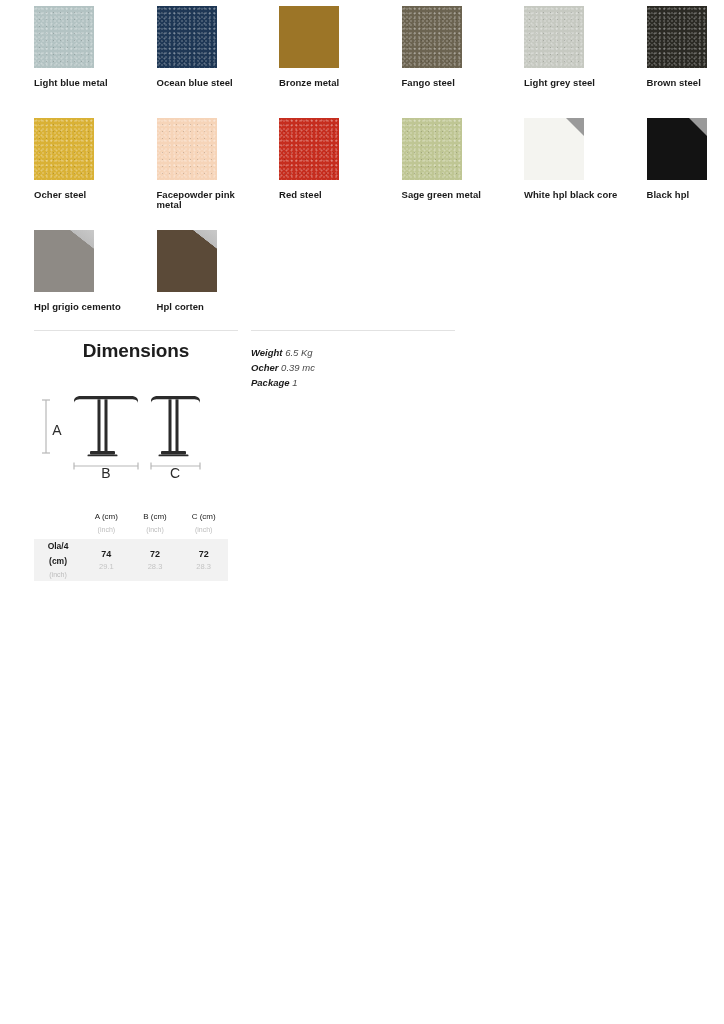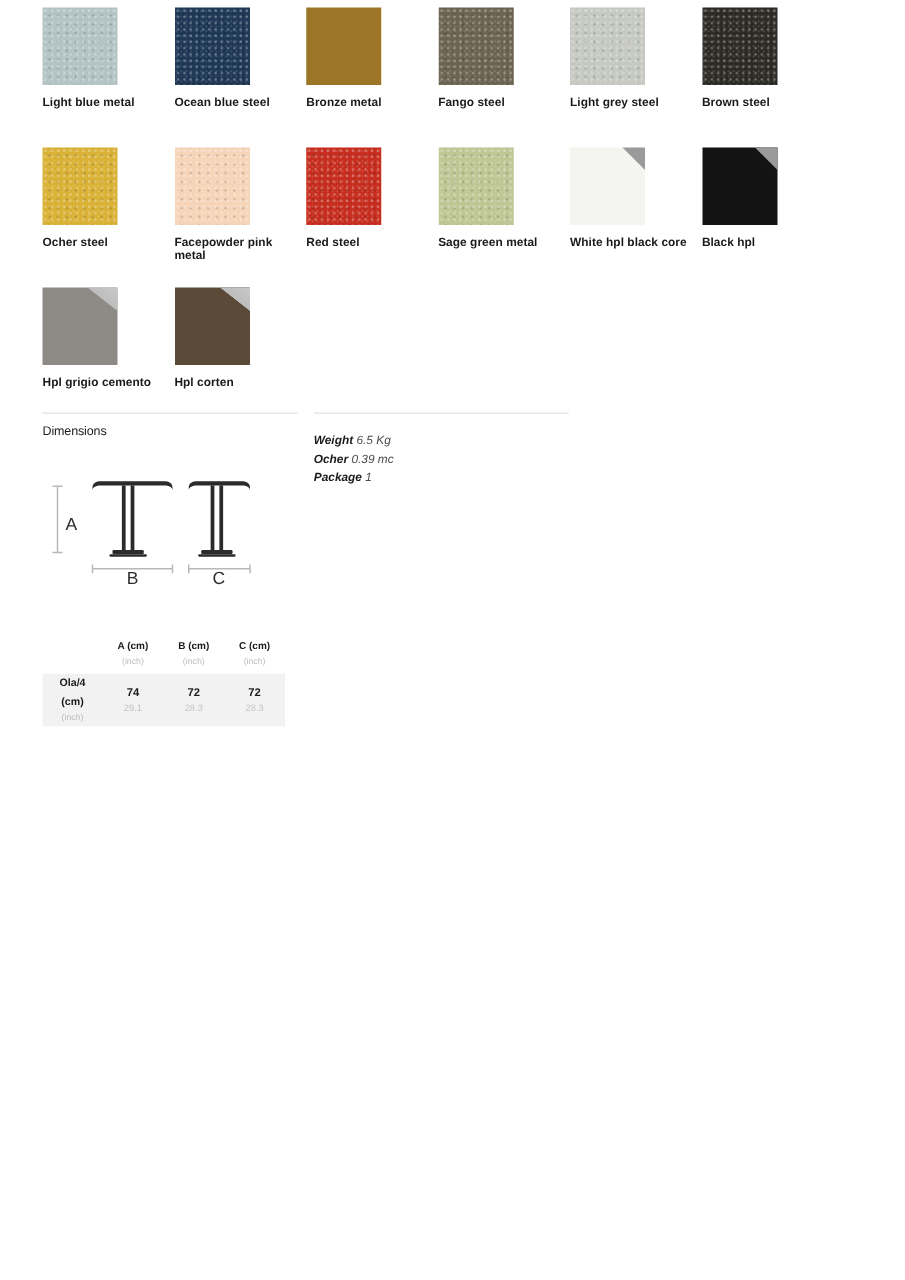--- a/index.html
+++ b/index.html
@@ -20,20 +20,21 @@
   
   #finishes {
     position: absolute;
     left: 34px;
     top: 6px;
     width: 660px;
   }
   .swatch-row {
     display: flex;
     align-items: flex-start;
+    gap: 17px;
   }
   .swatch-cell {
     width: 105.5px;
     flex: 0 0 105.5px;
     height: 112px;
   }
   .swatch-chip {
     width: 60px;
     height: 62px;
     position: relative;
@@ -92,25 +93,26 @@
     display: flex;
     gap: 13px;
   }
   .detail-col { width: 204px; flex: 0 0 204px; }
   .detail-col.wide { width: 204px; }
   .section-rule {
     border-top: 1px solid #e2e2e2;
     height: 0;
   }
   .section-title {
-    font-size: 10px;
-    font-weight: normal;
+    font-size: 19px;
+    font-weight: bold;
     color: #1d1d1d;
     margin: 9px 0 0 0;
     letter-spacing: -0.1px;
+    text-align: center;
   }
 
   
   #tech-drawing {
     margin-top: 16px;
     width: 200px;
     height: 105px;
   }
 
   
@@ -139,21 +141,21 @@
   #dimensions-table th,
   #dimensions-table td {
     padding: 0;
     text-align: center;
     vertical-align: middle;
   }
   .th-unit-col { width: 48px; }
   .th-dim-col  { width: 48.6px; }
   .th-main {
     font-size: 8px;
-    font-weight: bold;
+    font-weight: normal;
     color: #1a1a1a;
     padding-top: 5px;
     display: block;
   }
   .th-sub {
     font-size: 7px;
     font-weight: normal;
     color: #bdbdbd;
     padding-top: 5px;
     padding-bottom: 6px;

